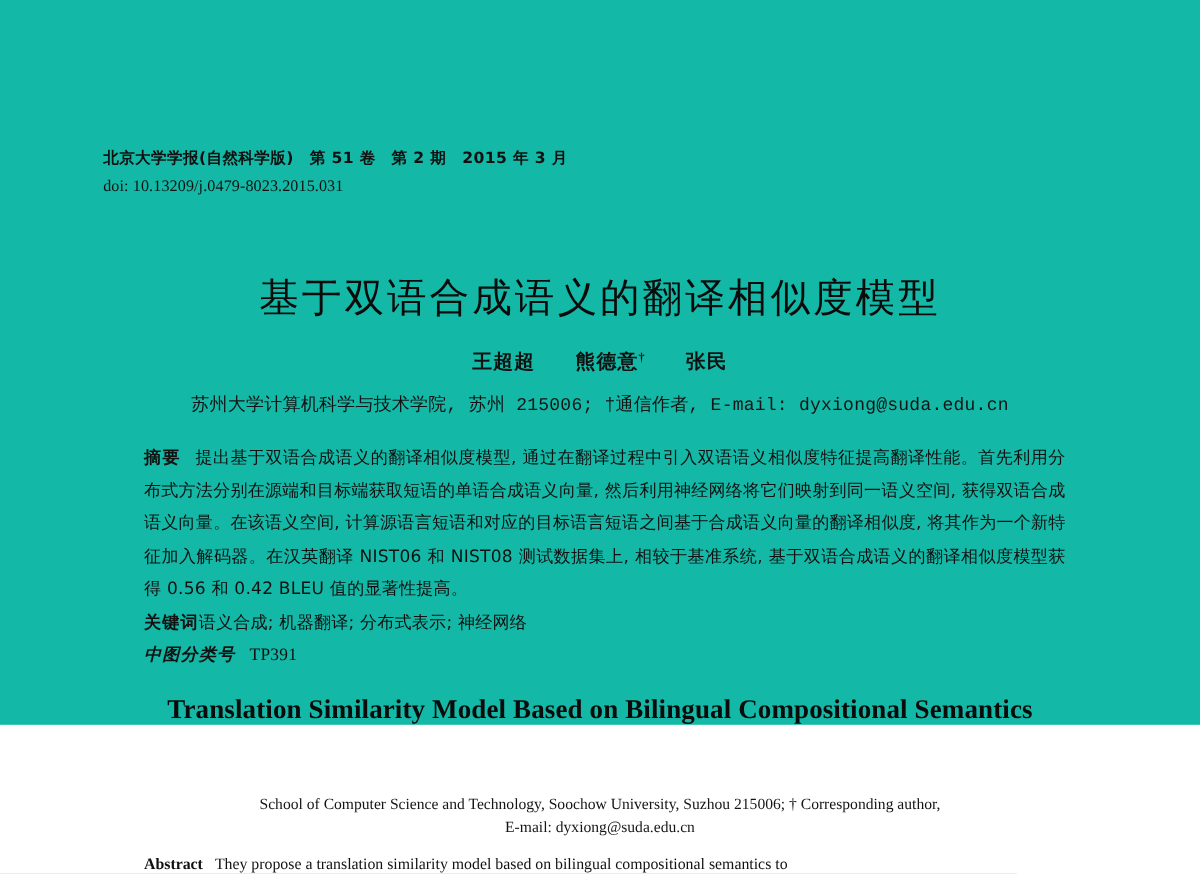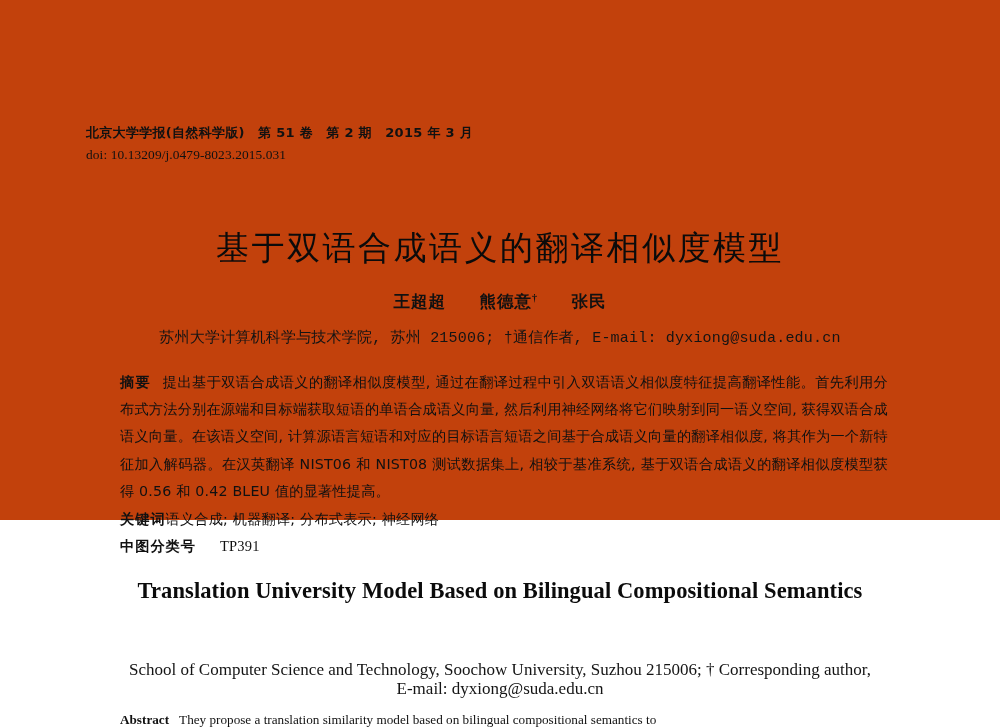--- a/index.html
+++ b/index.html
@@ -14,22 +14,22 @@
     position: relative;
     font-family: "Liberation Serif", "DejaVu Serif", serif;
     color: #111111;
     -webkit-font-smoothing: antialiased;
   }
 
   .page {
     position: absolute;
     left: 0; top: 0;
     width: 1000px;
-    height: 520px;
-    background: #c2410c;
+    height: 604px;
+    background: #14b8a6;
   }
 
   
   .journal-header {
     position: absolute;
     left: 86px;
     top: 122px;
     width: 800px;
   }
   .journal-header .line {
@@ -141,22 +141,23 @@
     top: 533px;
     width: 768px;
     font-family: "DejaVu Sans", "Liberation Sans", sans-serif;
     font-size: 14.2px;
     line-height: 26px;
     color: #111;
     letter-spacing: 0.2px;
   }
   .clc-cn .lbl {
     font-weight: 700;
-    margin-right: 24px;
-    letter-spacing: 1px;
+    margin-right: 12px;
+    letter-spacing: 1px;
+    font-style: italic;
   }
   .clc-cn .code {
     font-family: "Liberation Serif", "DejaVu Serif", serif;
     font-size: 14.5px;
   }
 
   
   .title-en {
     position: absolute;
     left: 60px;
@@ -182,21 +183,21 @@
     color: #111;
   }
 
   .affil-en {
     position: absolute;
     left: 100px;
     top: 660px;
     width: 800px;
     text-align: center;
     font-family: "Liberation Serif", "DejaVu Serif", serif;
-    font-size: 17px;
+    font-size: 13px;
     line-height: 19px;
     color: #141414;
   }
 
   
   .abstract-en {
     position: absolute;
     left: 120px;
     top: 709px;
     width: 768px;
@@ -240,21 +241,21 @@
   </div>
 
   <div class="keywords-cn">
     <span class="lbl">关键词</span><span>语义合成; 机器翻译; 分布式表示; 神经网络</span>
   </div>
 
   <div class="clc-cn">
     <span class="lbl">中图分类号</span><span class="code">TP391</span>
   </div>
 
-  <div class="title-en">Translation University Model Based on Bilingual Compositional Semantics</div>
+  <div class="title-en">Translation Similarity Model Based on Bilingual Compositional Semantics</div>
 
 
   <div class="affil-en">
     <div>School of Computer Science and Technology, Soochow University, Suzhou 215006; † Corresponding author,</div>
     <div>E-mail: dyxiong@suda.edu.cn</div>
   </div>
 
   <div class="abstract-en">
     <span class="lbl">Abstract</span><span>They propose a translation similarity model based on bilingual compositional semantics to</span>
   </div>

